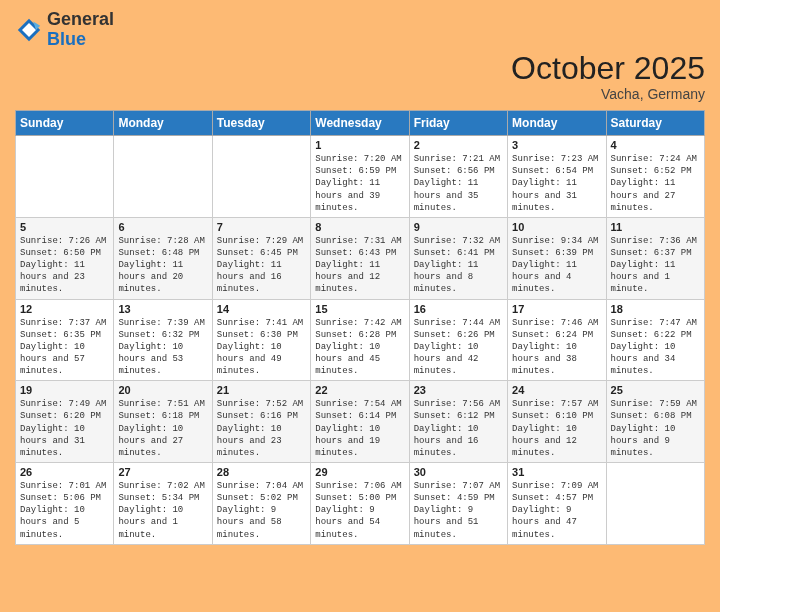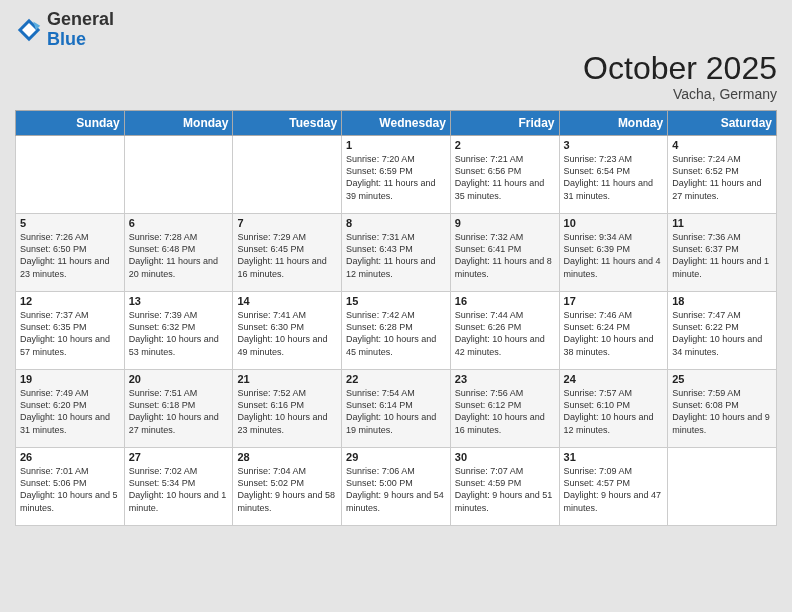--- a/index.html
+++ b/index.html
@@ -4,23 +4,23 @@
   <style>
     * { margin: 0; padding: 0; box-sizing: border-box; }
     body {
       font-family: Arial, sans-serif;
       background: #fff;
       width: 792px;
       height: 612px;
       overflow: hidden;
     }
     .page {
-      width: 792px;
+      width: 720px;
       height: 612px;
-      background: #e5e5e5;
+      background: #fdba74;
       padding: 10px 15px 10px 15px;
     }
     .header {
       display: flex;
       justify-content: space-between;
       align-items: flex-start;
       margin-bottom: 8px;
     }
     .logo {
       display: flex;
@@ -78,27 +78,28 @@
     .day-num {
       font-size: 11px;
       font-weight: bold;
       margin-bottom: 2px;
       display: block;
     }
     .day-info {
       line-height: 1.35;
       font-size: 9px;
       color: #333;
+      font-family: Liberation Mono, monospace;
     }
     .empty-cell {
       background: #f9f9f9;
     }
     tr:nth-child(even) td { background: #f5f5f5; }
     tr:nth-child(odd) td { background: #fff; }
-    .calendar thead tr th { background: #2979c0; text-align: right; }
+    .calendar thead tr th { background: #2979c0; }
   </style>
 </head>
 <body>
 <div class="page">
 
   <div class="header">
     <div class="logo">
       <svg class="logo-icon" viewBox="0 0 40 40">
         <polygon points="20,4 36,20 20,36 4,20" fill="#1a6fbf"></polygon>
         <polygon points="20,10 30,20 20,30 10,20" fill="#fff"></polygon>

